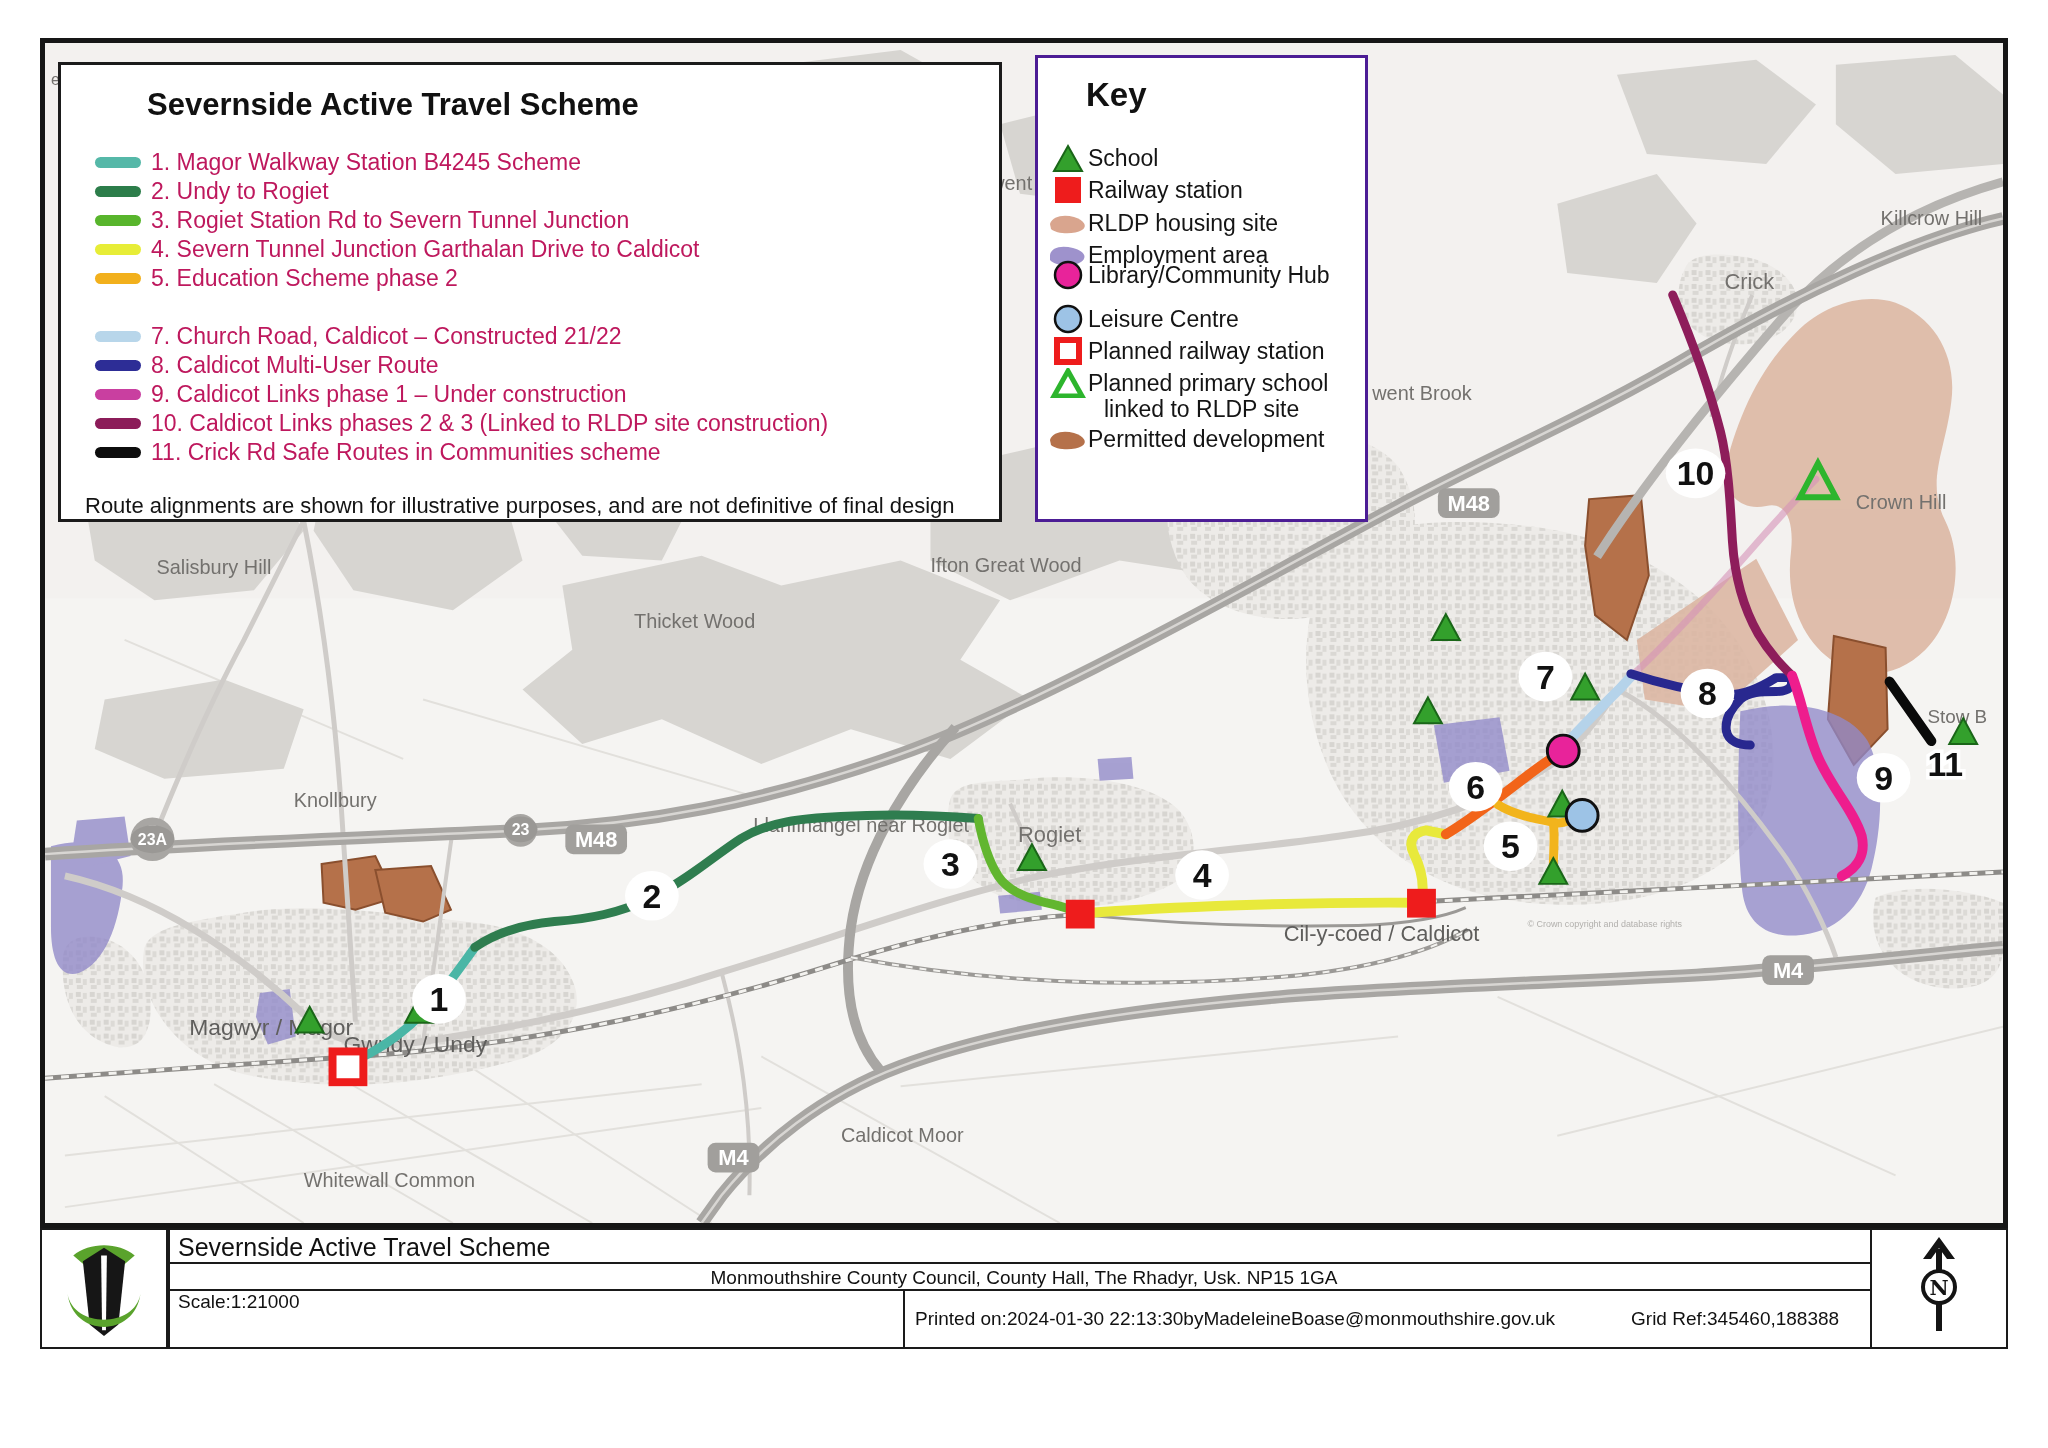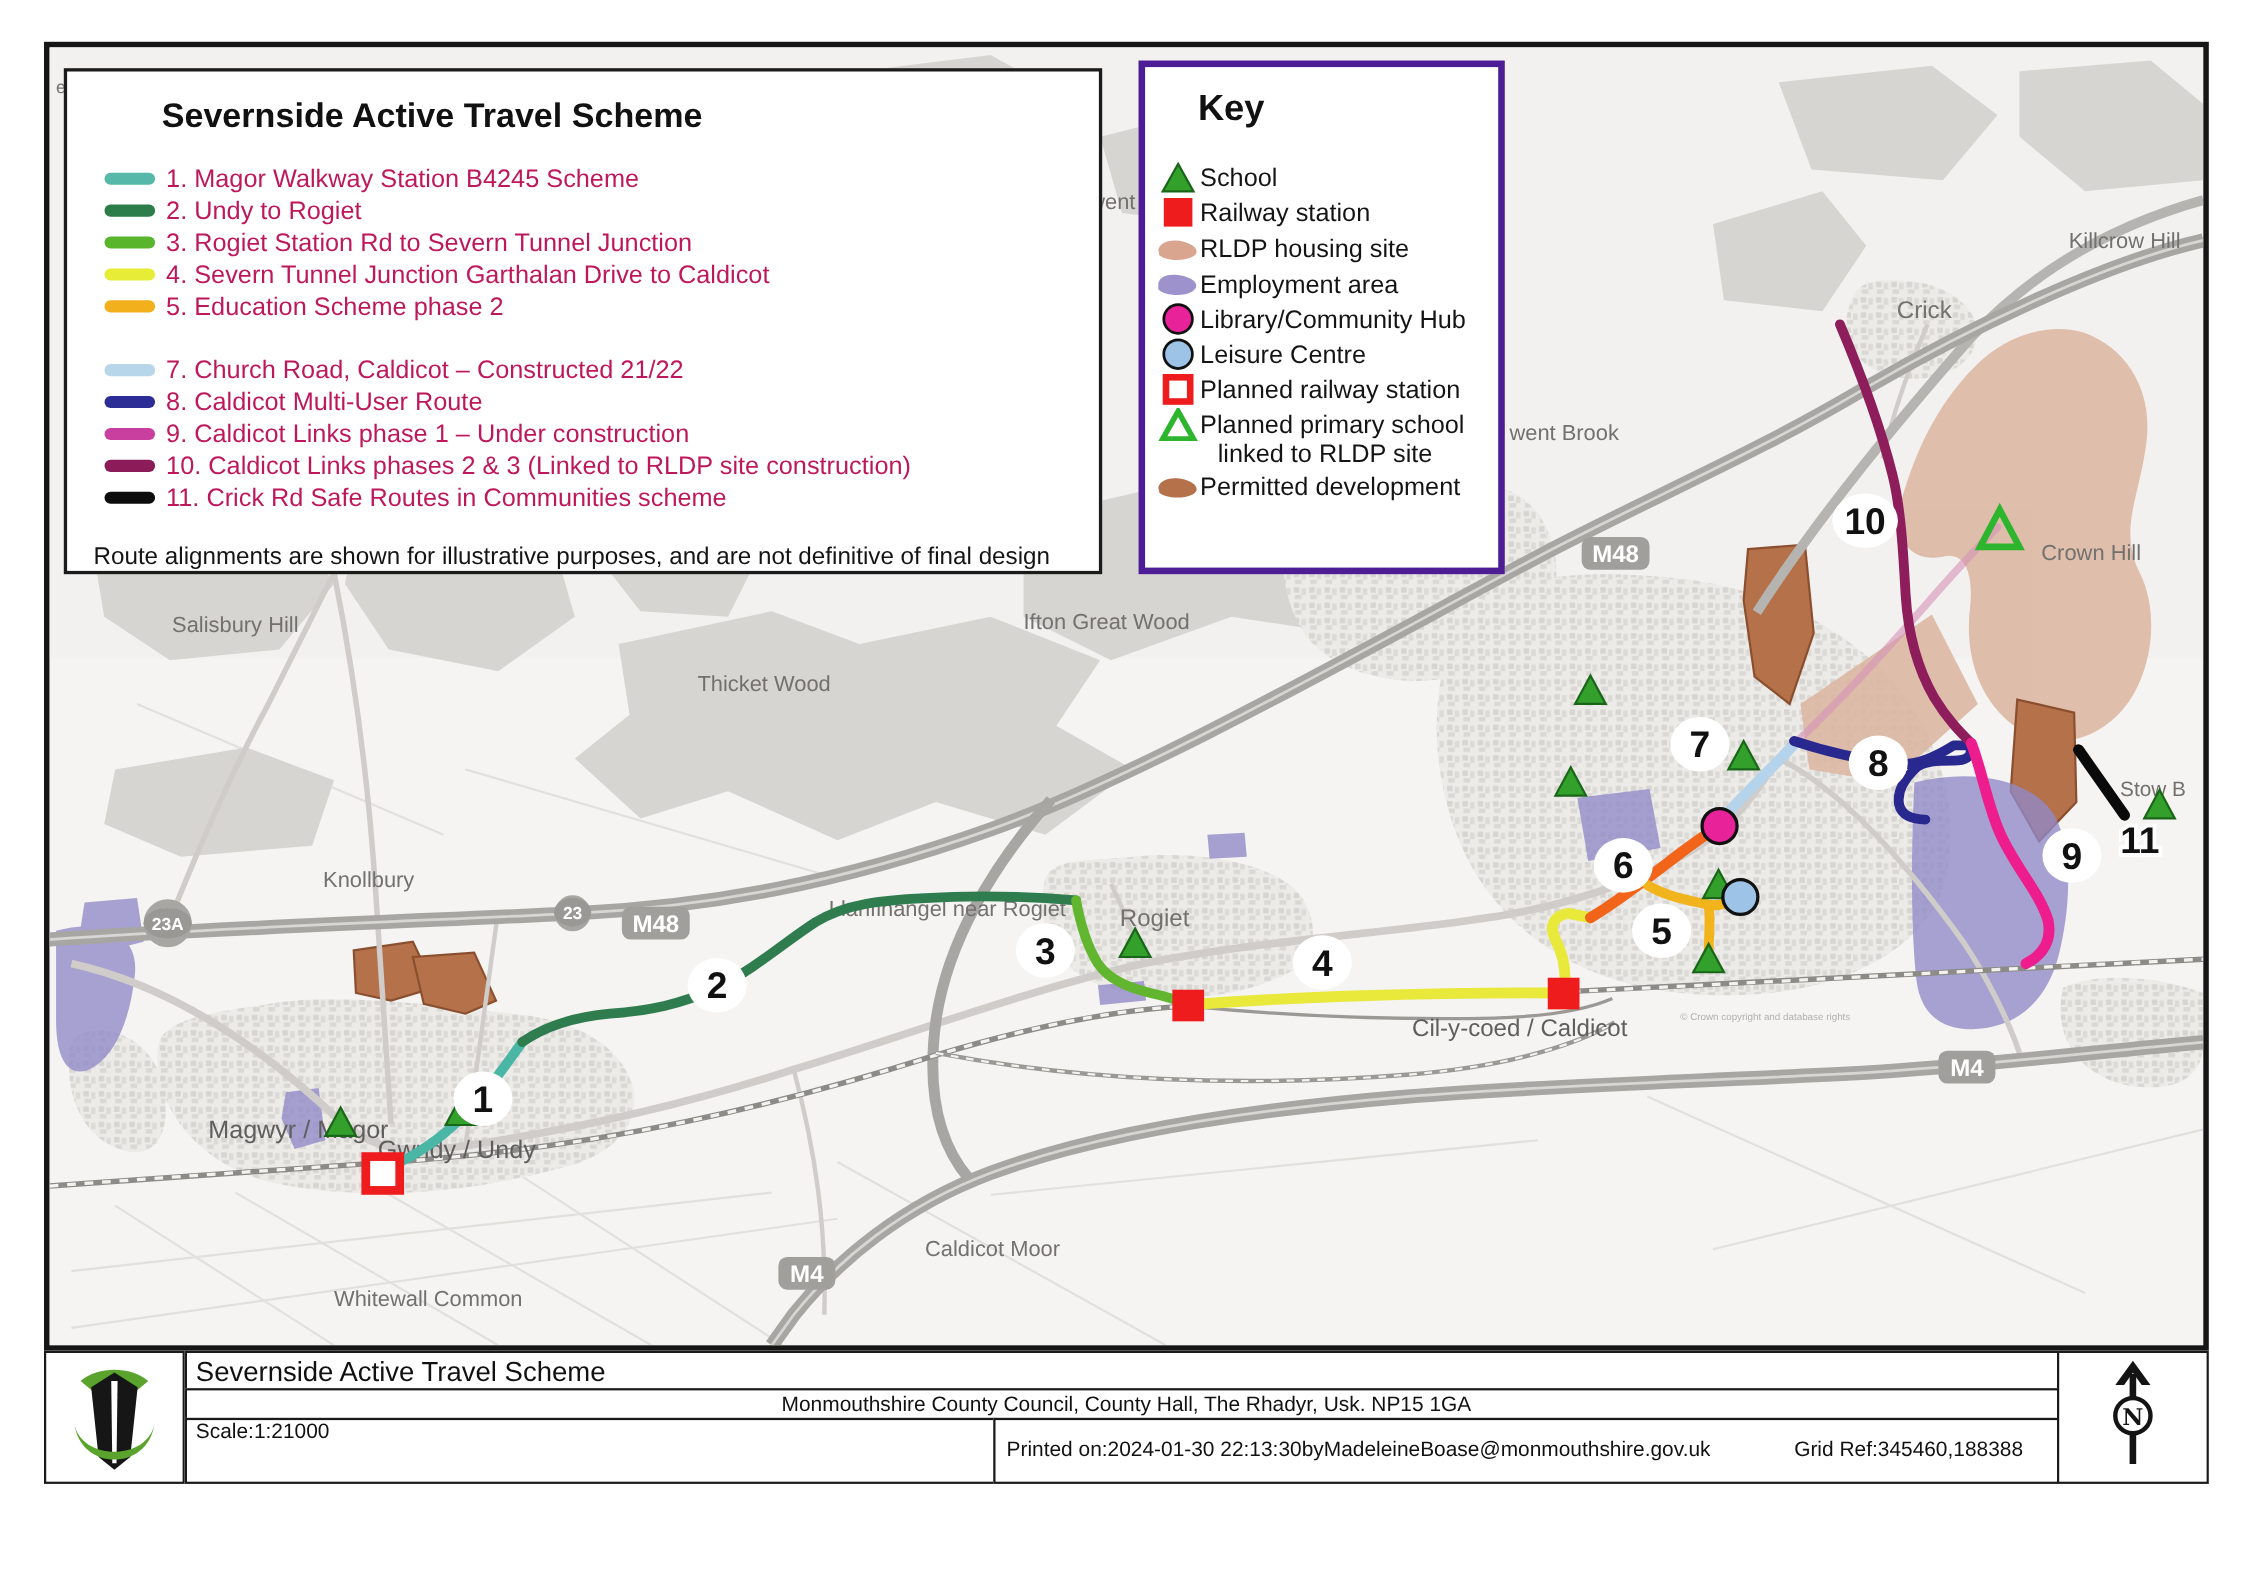--- a/index.html
+++ b/index.html
@@ -11,21 +11,21 @@
   
   #legend{position:absolute;left:58px;top:62px;width:944px;height:460px;background:#ffffff;
     border:3px solid #1b1b1b;box-sizing:border-box;z-index:5;}
   #legend .ltitle{position:absolute;left:86px;top:22px;font-size:31px;font-weight:bold;color:#111;}
   #legend .lrow{position:absolute;left:34px;height:30px;display:flex;align-items:center;}
   #legend .sw{width:46px;height:11px;border-radius:6px;margin-right:10px;flex:0 0 auto;}
   #legend .ltext{font-size:23px;color:#be185d;white-space:nowrap;}
   #legend .lnote{position:absolute;left:24px;top:428px;font-size:22px;color:#141414;white-space:nowrap;}
   
   #key{position:absolute;left:1035px;top:55px;width:333px;height:467px;background:#ffffff;
-    border:6px solid #4c1d95;box-sizing:border-box;z-index:5;}
+    border:3px solid #4c1d95;box-sizing:border-box;z-index:5;}
   #key .ktitle{position:absolute;left:48px;top:18px;font-size:33px;font-weight:bold;color:#111;}
   #key .krow{position:absolute;left:10px;display:flex;align-items:center;height:30px;}
   #key .kicon{width:40px;height:30px;flex:0 0 auto;}
   #key .ktext{font-size:23px;color:#141414;white-space:nowrap;}
   #key .ktext2{position:absolute;left:66px;font-size:23px;color:#141414;white-space:nowrap;}
   
   .fcell{position:absolute;background:#ffffff;border:2px solid #1a1a1a;box-sizing:border-box;}
   #f-title{left:168px;top:1228px;width:1704px;height:36px;font-size:25px;color:#111;
     padding:3px 0 0 8px;}
   #f-addr{left:168px;top:1262px;width:1704px;height:29px;font-size:19px;color:#111;
@@ -350,21 +350,21 @@
           <path d="M 2,16 C 4,8 16,6 26,9 C 36,12 40,18 34,22 C 26,27 8,26 3,21 Z" fill="#d9a58e"></path>
         </svg>
       <span class="ktext">RLDP housing site</span>
     </div>
     <div class="krow" style="top:182px">
       <svg class="kicon" viewBox="0 0 40 30">
           <path d="M 2,15 C 3,7 14,5 25,8 C 36,11 40,17 33,22 C 25,27 7,26 2,20 Z" fill="#9e92cc"></path>
         </svg>
       <span class="ktext">Employment area</span>
     </div>
-    <div class="krow" style="top:214px">
+    <div class="krow" style="top:202px">
       <svg class="kicon" viewBox="0 0 40 30">
           <circle cx="20" cy="15" r="13" fill="#e8239a" stroke="#111" stroke-width="2.5"></circle>
         </svg>
       <span class="ktext">Library/Community Hub</span>
     </div>
     <div class="krow" style="top:246px">
       <svg class="kicon" viewBox="0 0 40 30">
           <circle cx="20" cy="15" r="13" fill="#9dc3e6" stroke="#111" stroke-width="2.5"></circle>
         </svg>
       <span class="ktext">Leisure Centre</span>

